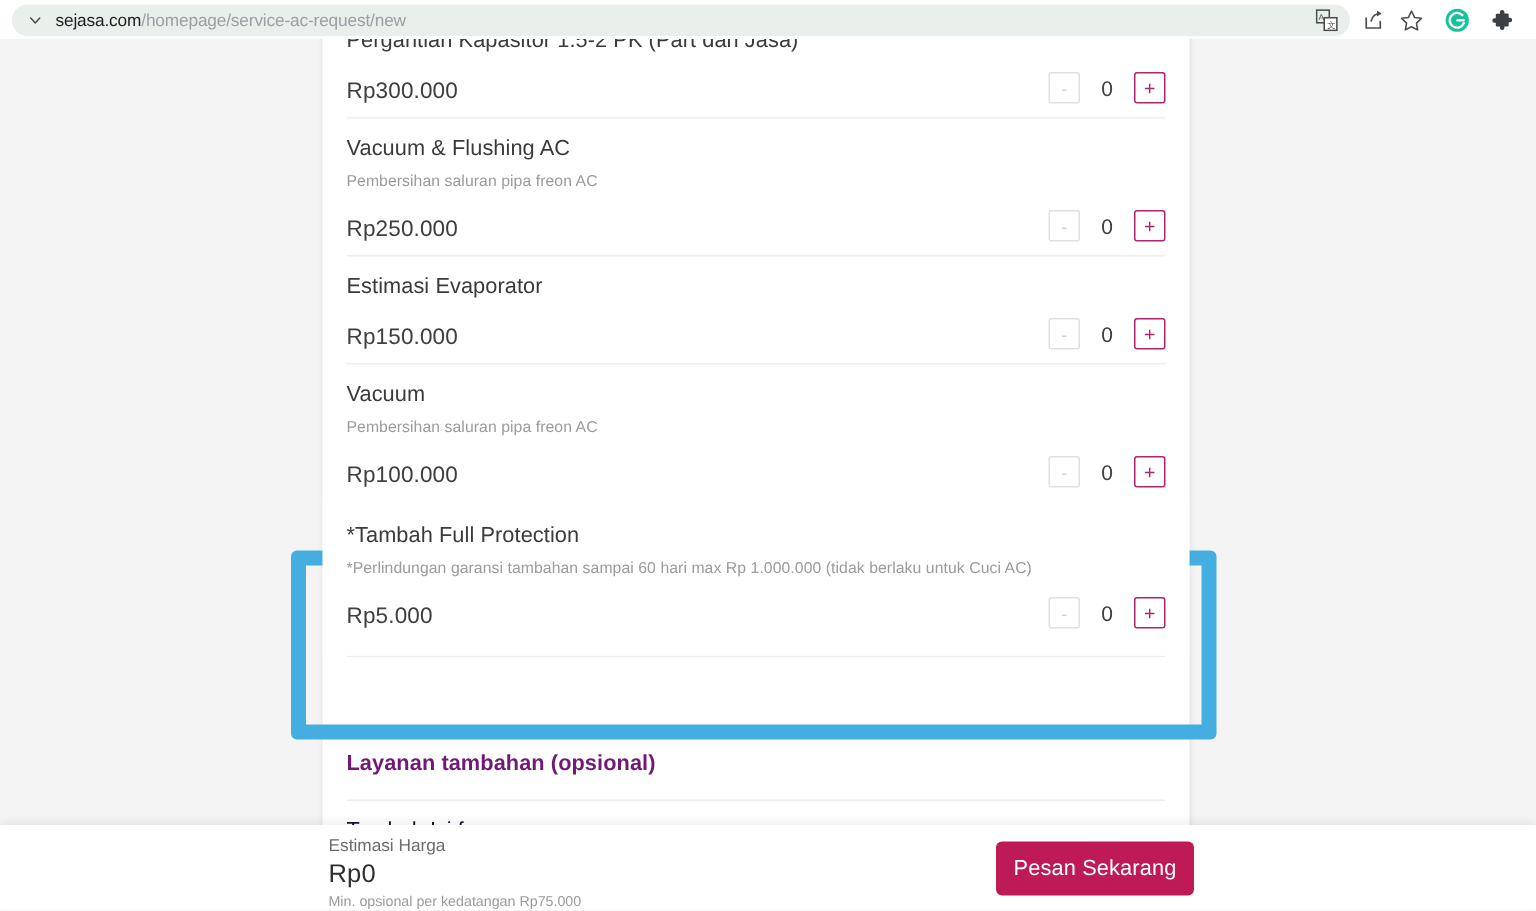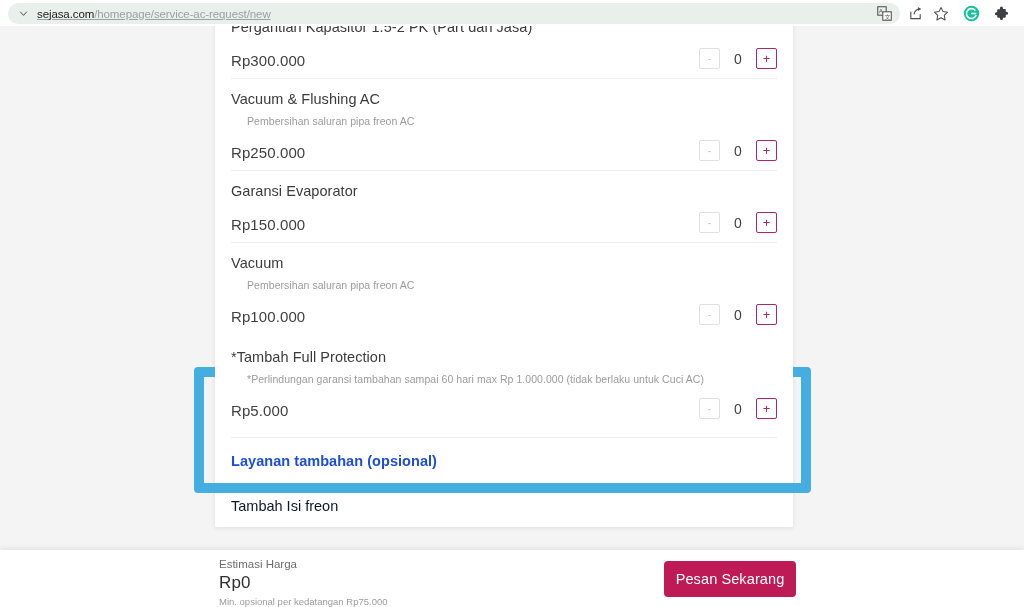--- a/index.html
+++ b/index.html
@@ -42,21 +42,20 @@
     font-size: 9px;
     line-height: 1;
     margin-right: 7px;
   }
   #url-text {
     font-size: 11.5px;
     color: #9aa0a6;
     letter-spacing: -0.1px;
     white-space: nowrap;
     overflow: hidden;
-    text-decoration: underline;
   }
   #url-text .host { color: #202124; }
 
   .chrome-icon {
     position: absolute;
     top: 4px;
     width: 20px; height: 19px;
     display: flex; align-items: center; justify-content: center;
     color: #4d4d4d;
   }
@@ -99,21 +98,20 @@
     color: #3b3b3b;
     line-height: 19px;
     letter-spacing: 0.05px;
   }
   .item-desc {
     font-size: 10.5px;
     color: #9b9b9b;
     line-height: 16px;
     margin-top: 4px;
     letter-spacing: 0.05px;
-    margin-left: 16px;
   }
   .price-line {
     display: flex;
     align-items: flex-end;
     justify-content: space-between;
     margin-top: 6px;
     min-height: 26px;
   }
   .item-price {
     font-size: 15px;
@@ -166,24 +164,25 @@
     border: 10px solid #45aee0;
     border-radius: 4px;
     z-index: 20;
     pointer-events: none;
   }
   .row-highlighted { position: relative; z-index: 21; background:#fff; }
 
   
   .section-heading {
     font-size: 14.5px;
-    color: #1d4ed8;
+    color: #701a75;
     font-weight: bold;
     line-height: 19px;
     letter-spacing: 0.05px;
+    margin-top: 48px;
   }
   .clipped-row {
     padding: 11px 0 9px 0;
     border-top: 1px solid #ededed;
   }
   .clipped-text {
     font-size: 14.5px;
     color: #0f172a;
     line-height: 19px;
   }
@@ -313,21 +312,21 @@
             <button class="btn-minus">-</button>
             <span class="qty-value">0</span>
             <button class="btn-plus">+</button>
           </span>
         </div>
       </div>
     </div>
 
     <div class="service-row">
       <div class="row-inner">
-        <div class="item-title">Garansi Evaporator</div>
+        <div class="item-title">Estimasi Evaporator</div>
         <div class="price-line">
           <span class="item-price">Rp150.000</span>
           <span class="stepper">
             <button class="btn-minus">-</button>
             <span class="qty-value">0</span>
             <button class="btn-plus">+</button>
           </span>
         </div>
       </div>
     </div>

